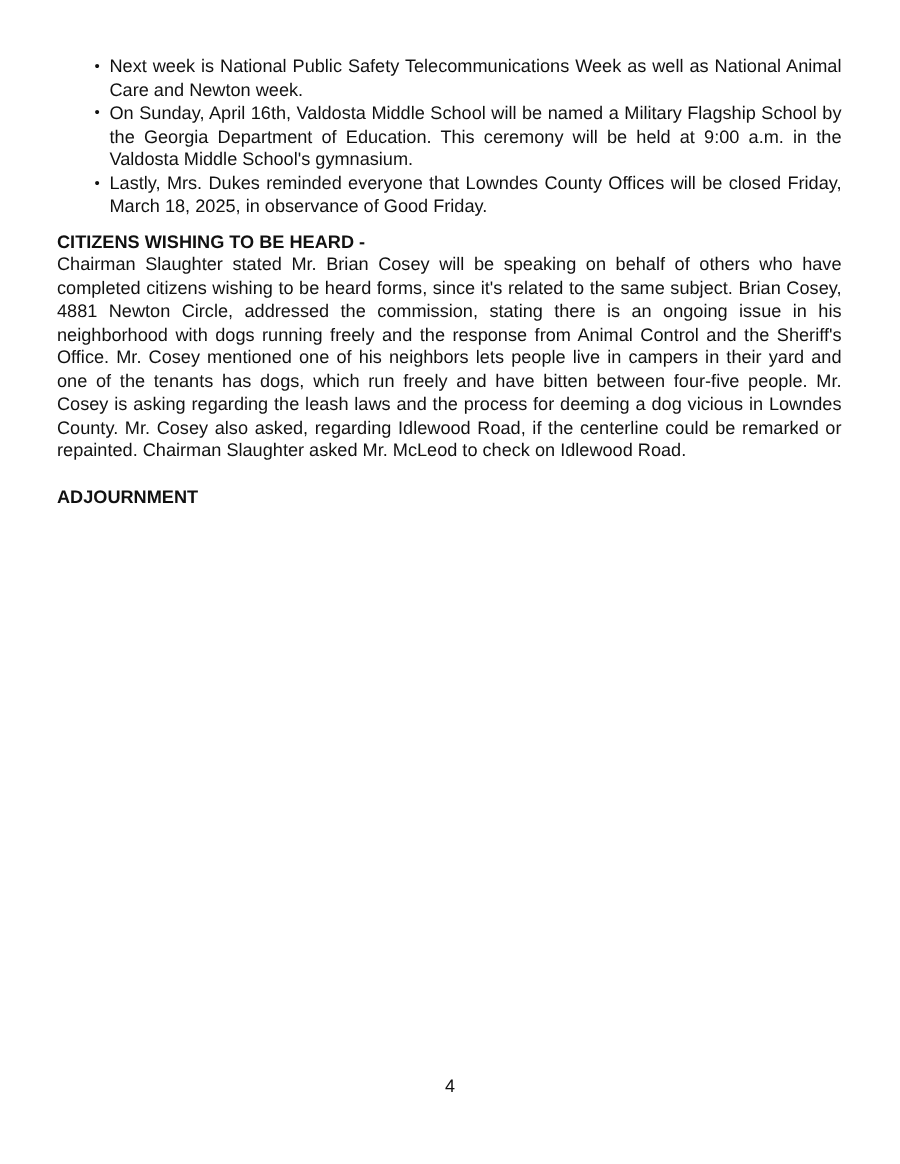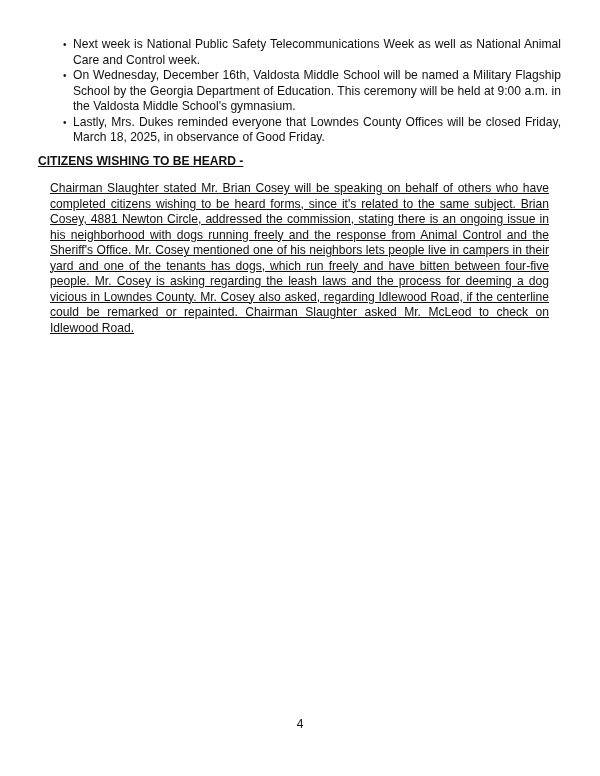--- a/index.html
+++ b/index.html
@@ -34,65 +34,65 @@
       margin: 0;
     }
     .bullets li .bullet {
       position: absolute;
       left: -10px;
       top: 0;
       font-size: 10px;
     }
     .section {
       margin-top: 8px;
-      text-decoration: underline;
     }
     .section + .section {
       margin-top: 15px;
     }
     .section-heading {
       font-weight: bold;
       margin: 0;
       font-size: 12.1px;
       line-height: 15.5px;
     }
     .section-body {
-      margin: 12px;
+      margin: 0;
       text-align: justify;
     }
     .page-number {
       position: absolute;
       top: 717px;
       left: 0;
       width: 600px;
       text-align: center;
       font-size: 12px;
     }
   </style>
 </head>
 <body>
 
 <div class="page">
   <ul class="bullets">
     <li>
       <span class="bullet">•</span>
-      <span>Next week is National Public Safety Telecommunications Week as well as National Animal Care and Control week.</span>
+      <span>Next week is National Public Safety Telecommunications Week as well as National Animal Care and Newton week.</span>
     </li>
     <li>
       <span class="bullet">•</span>
-      <span>On Wednesday, December 16th, Valdosta Middle School will be named a Military Flagship School by the Georgia Department of Education. This ceremony will be held at 9:00 a.m. in the Valdosta Middle School's gymnasium.</span>
+      <span>On Sunday, April 16th, Valdosta Middle School will be named a Military Flagship School by the Georgia Department of Education. This ceremony will be held at 9:00 a.m. in the Valdosta Middle School's gymnasium.</span>
     </li>
     <li>
       <span class="bullet">•</span>
       <span>Lastly, Mrs. Dukes reminded everyone that Lowndes County Offices will be closed Friday, March 18, 2025, in observance of Good Friday.</span>
     </li>
   </ul>
 
   <div class="section">
     <h2 class="section-heading">CITIZENS WISHING TO BE HEARD -</h2>
     <p class="section-body">Chairman Slaughter stated Mr. Brian Cosey will be speaking on behalf of others who have completed citizens wishing to be heard forms, since it's related to the same subject. Brian Cosey, 4881 Newton Circle, addressed the commission, stating there is an ongoing issue in his neighborhood with dogs running freely and the response from Animal Control and the Sheriff's Office. Mr. Cosey mentioned one of his neighbors lets people live in campers in their yard and one of the tenants has dogs, which run freely and have bitten between four-five people. Mr. Cosey is asking regarding the leash laws and the process for deeming a dog vicious in Lowndes County. Mr. Cosey also asked, regarding Idlewood Road, if the centerline could be remarked or repainted. Chairman Slaughter asked Mr. McLeod to check on Idlewood Road.</p>
   </div>
 
   <div class="section">
+    <h2 class="section-heading">ADJOURNMENT</h2>
   </div>
 </div>
 
 <div class="page-number">4</div>
 
 </body></html>

